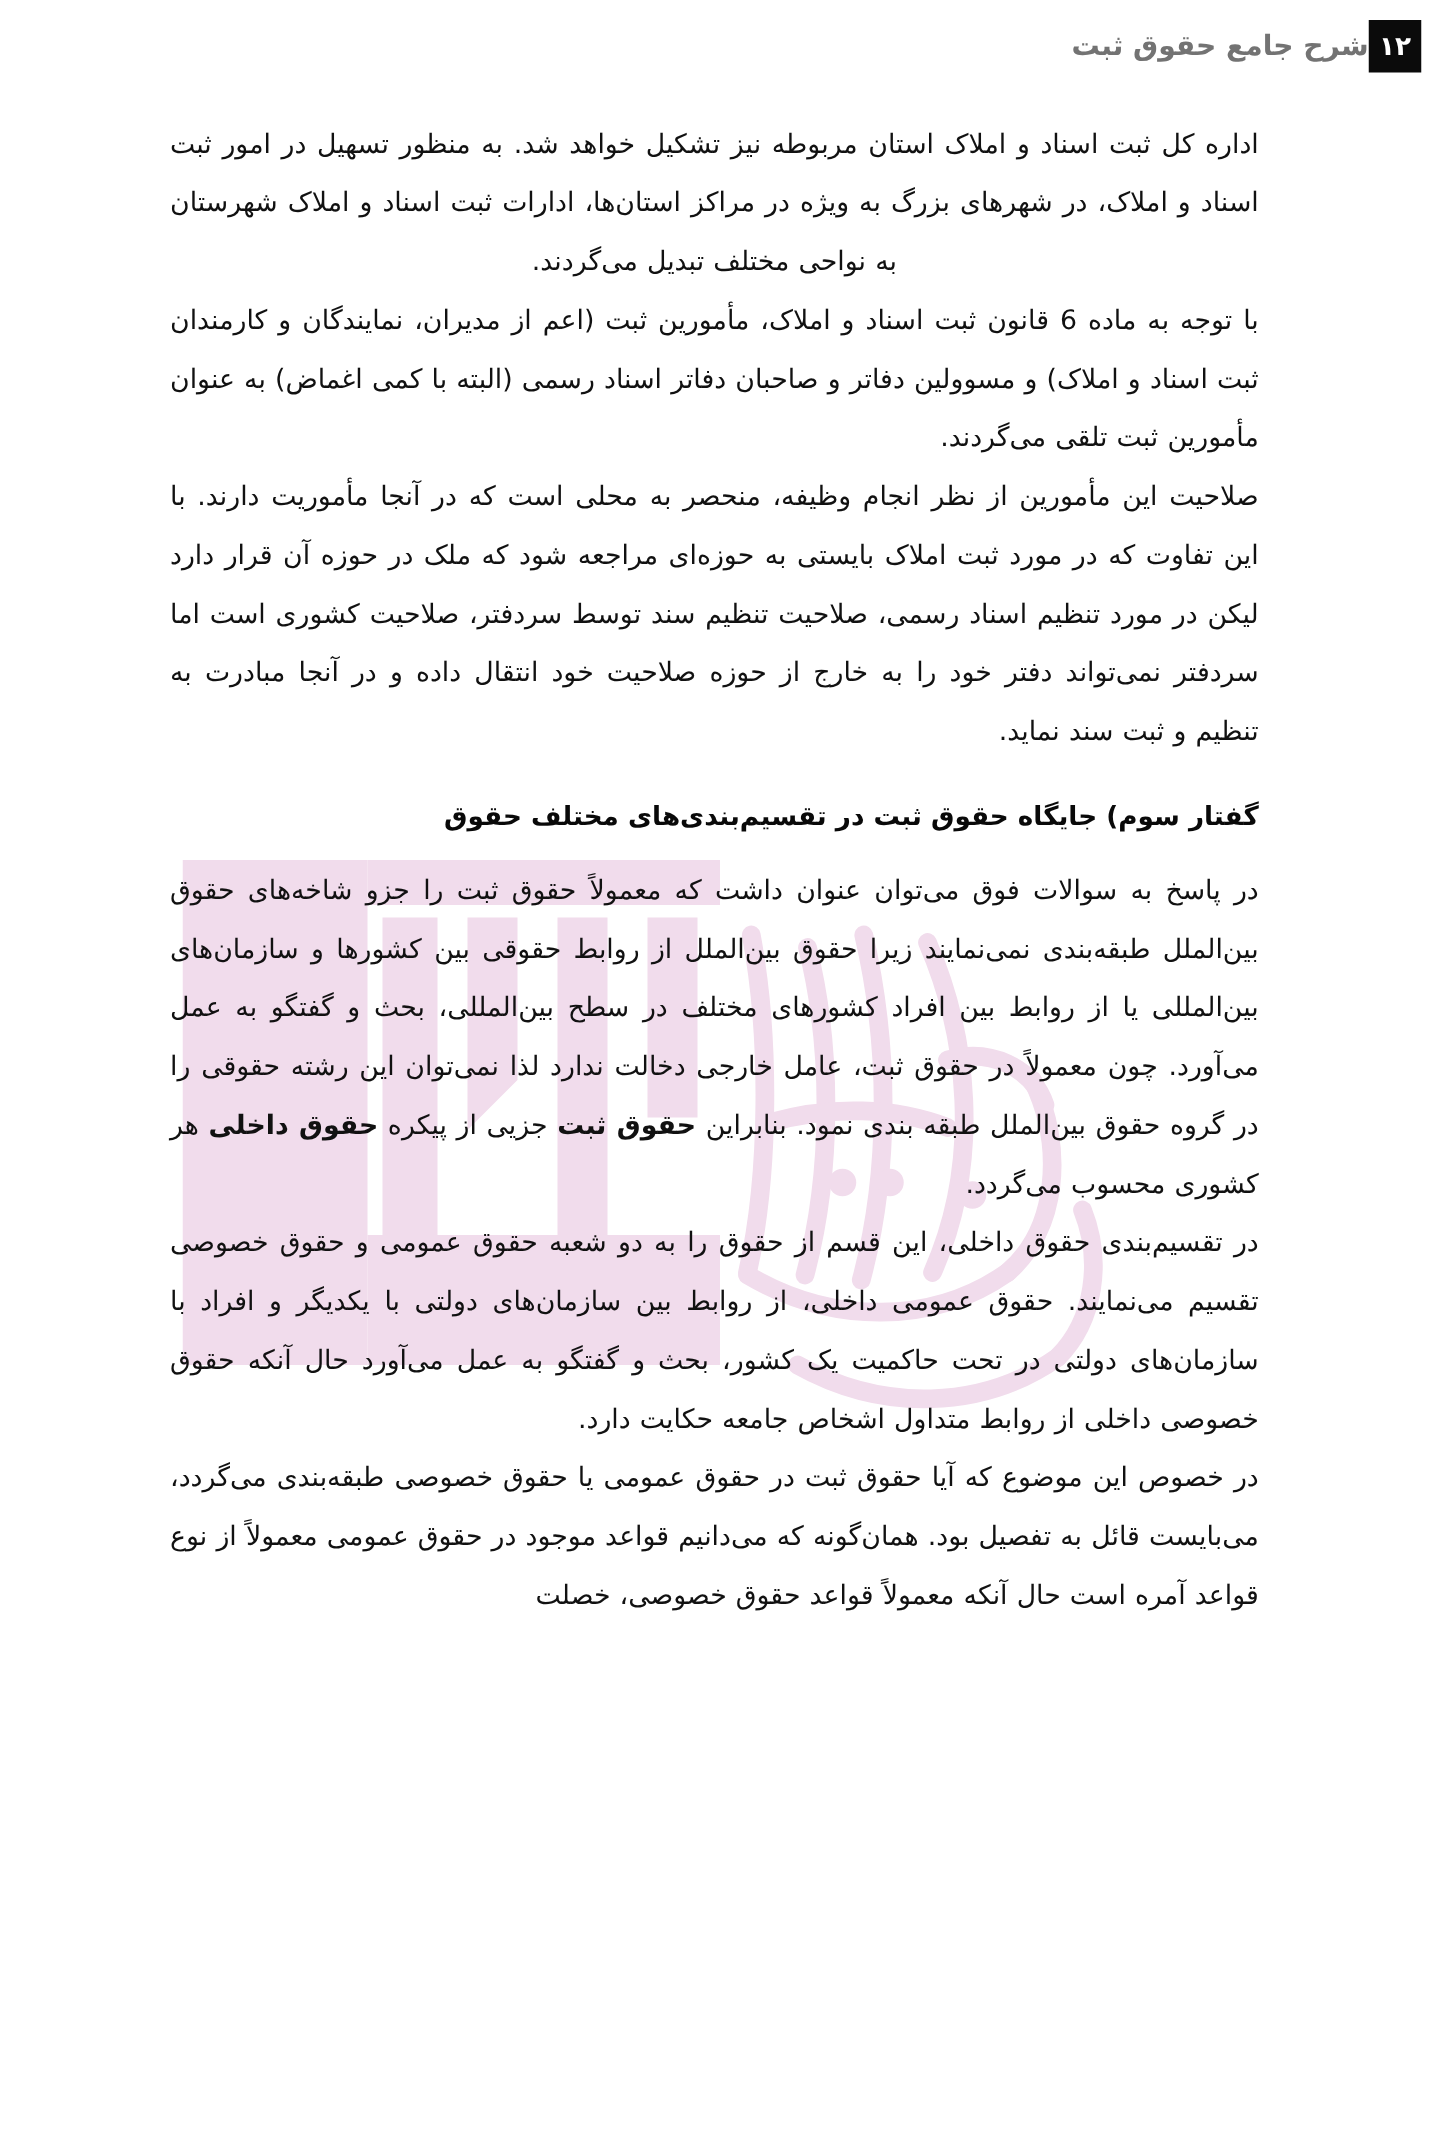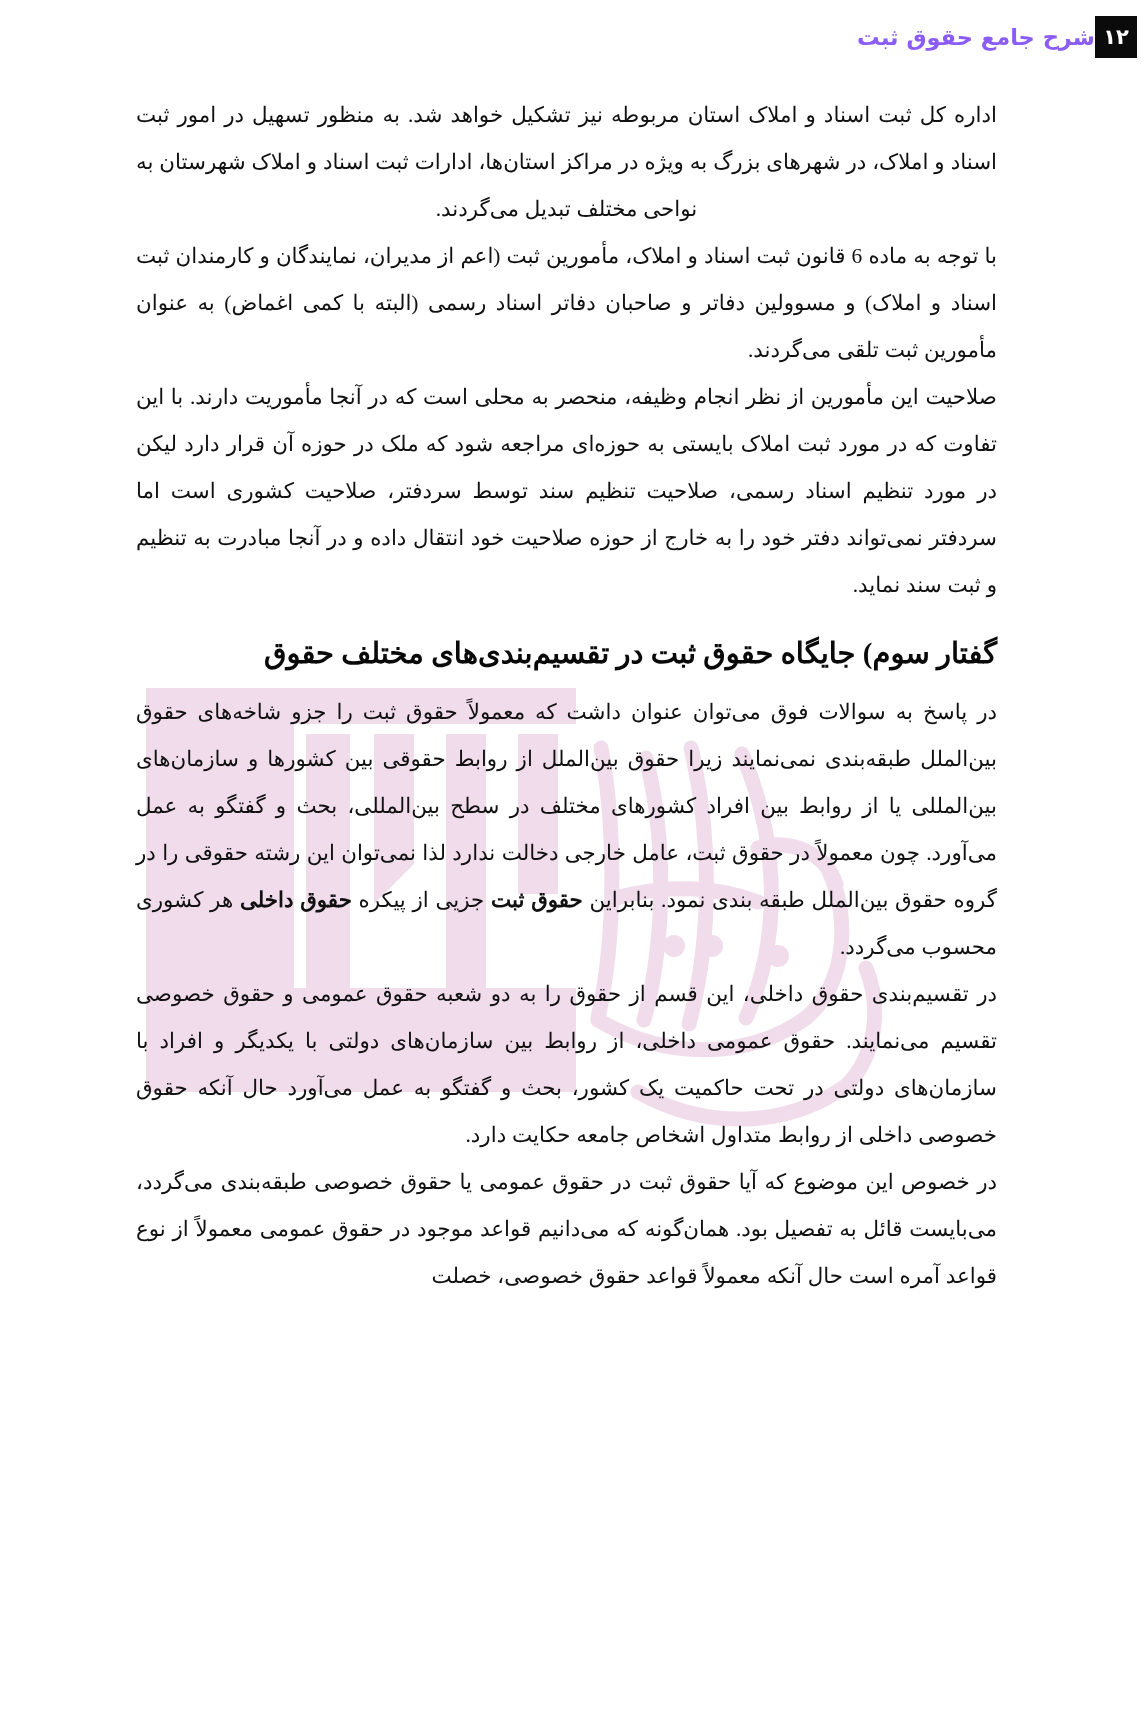--- a/index.html
+++ b/index.html
@@ -39,64 +39,63 @@
     align-items: center;
     justify-content: center;
     font-size: 21px;
     font-weight: 700;
     letter-spacing: 0px;
     flex: 0 0 auto;
   }
   .header-title {
     font-size: 22.5px;
     font-weight: 700;
-    color: #8b5cf6;
+    color: #737373;
     white-space: nowrap;
     letter-spacing: 0.2px;
   }
 
   
   .watermark {
     position: absolute;
     left: 146px;
     top: 688px;
     width: 770px;
     height: 480px;
     pointer-events: none;
     z-index: 0;
   }
   .watermark svg { display: block; width: 100%; height: 100%; }
 
   
   .content {
     position: absolute;
     top: 92px;
-    right: 148px;
+    right: 138px;
     left: 136px;
     z-index: 2;
     direction: rtl;
     text-align: justify;
     text-align-last: right;
     color: #111111;
     font-size: 21.4px;
     line-height: 47px;
-    font-family: Liberation Serif, serif;
   }
   .content p {
     margin: 0 0 0 0;
     text-align: justify;
     text-align-last: right;
     word-spacing: 0.5px;
   }
   .content p.last-center {
     text-align-last: center;
   }
 
   .section-heading {
-    font-size: 29px;
+    font-size: 21px;
     font-weight: 700;
     color: #090909;
     margin: 22px 0 14px 0;
     text-align: center;
     line-height: 44px;
     direction: rtl;
   }
 
   b, .bold { font-weight: 700; }
 </style>

